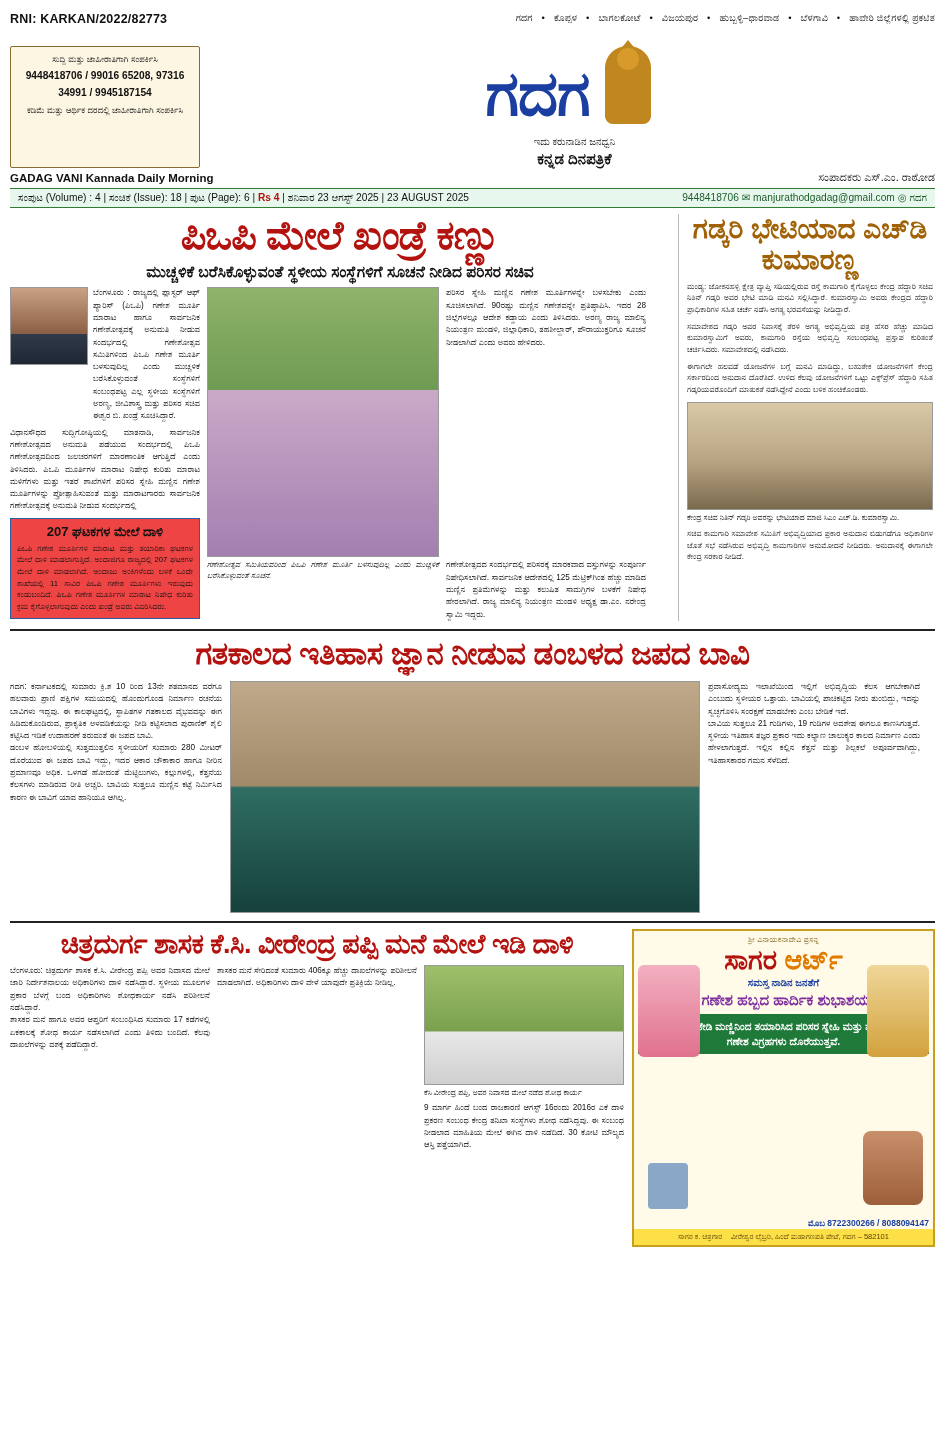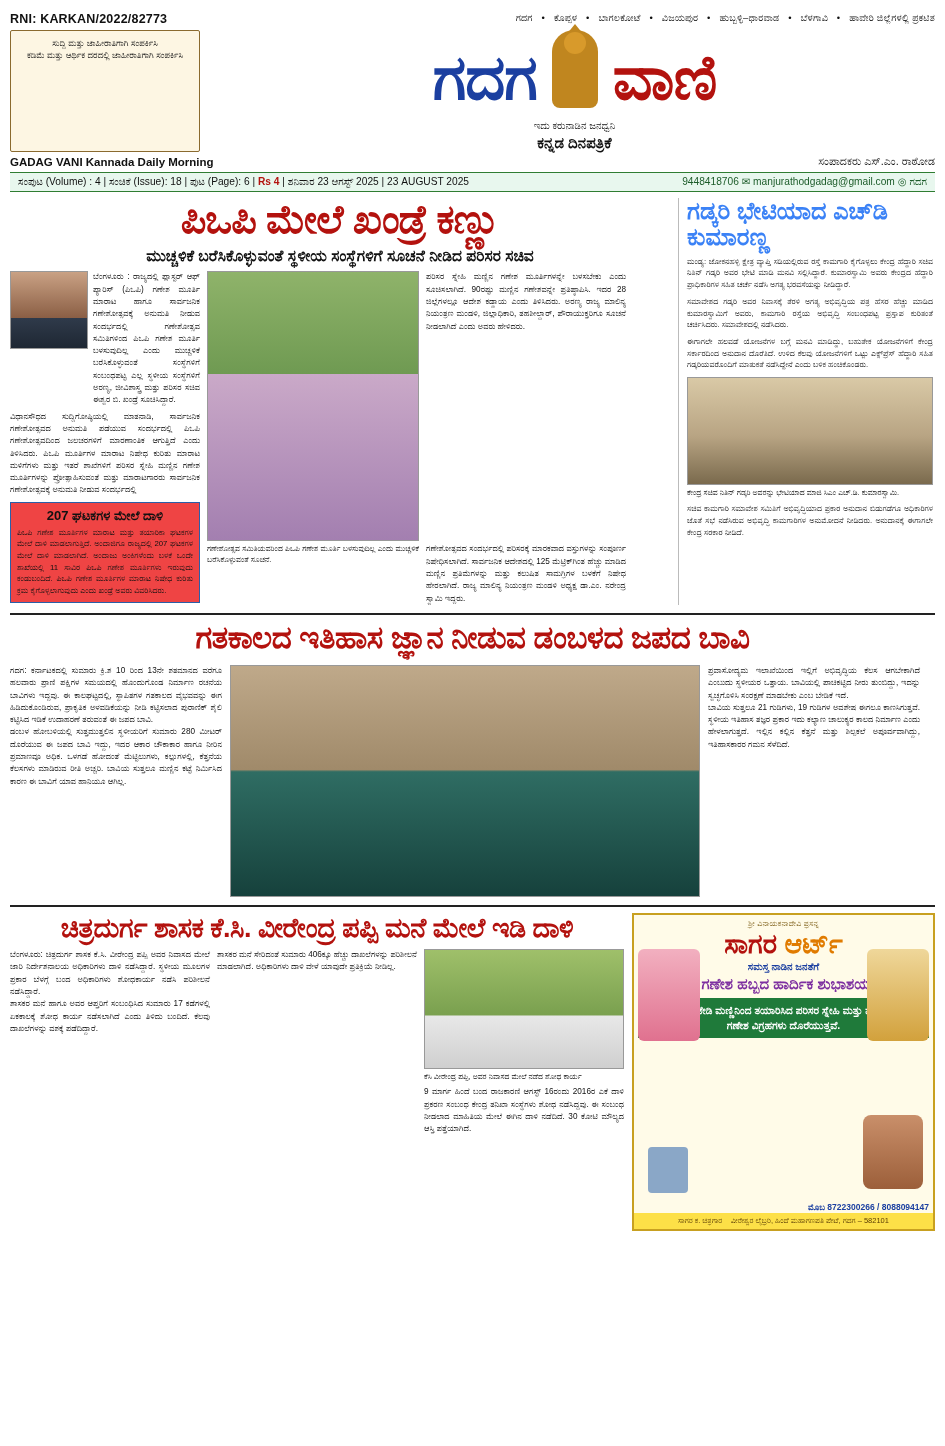--- a/index.html
+++ b/index.html
@@ -13,21 +13,21 @@
     overflow: hidden;
   }
   .page { width:945px; height:1446px; padding: 8px 10px; position:relative; }
 
   
   .topline { display:flex; justify-content:space-between; align-items:flex-start; font-size:11px; }
   .rni { font-weight:bold; font-size:12.5px; letter-spacing:.2px; padding-top:4px; }
   .cities { font-size:9.5px; color:#111; text-align:right; padding-top:4px; letter-spacing:.2px;}
   .cities span { margin-left:6px; }
 
-  .masthead { display:flex; gap:14px; margin-top:4px; }
+  .masthead { display:flex; gap:14px; margin-top:20px; }
   .leftbox {
     width:190px; border:1px solid #8a6a2f; background:#fdf6e3;
     padding:6px 6px; font-size:8.6px; line-height:1.45; text-align:center; color:#111;
     border-radius:2px; min-height:118px;
   }
   .leftbox .phones { font-weight:bold; font-size:10.2px; line-height:1.6; margin:3px 0; }
 
   .centerbox { flex:1; text-align:center; position:relative; }
   .logo-row { display:flex; align-items:center; justify-content:center; gap:2px; }
   .logo-word {
@@ -84,21 +84,21 @@
     width:100%; border:1px solid #999; display:block; position:relative; overflow:hidden;
   }
   .cap { font-size:7.6px; line-height:1.35; text-align:justify; margin-top:3px; color:#111; }
 
   .boxblue {
     border:1px solid #2a5fa8; background:#ef4444; padding:5px 6px; margin-top:5px;
   }
   .boxblue h4 { margin:0 0 3px 0; font-size:13px; text-align:center; color:#111; }
   .boxblue p { margin:0; font-size:7.8px; line-height:1.5; text-align:justify; }
 
-  .rhead { font-size:24px; font-weight:bold; color:#3b82f6; line-height:1.1; }
+  .rhead { font-size:28px; font-weight:bold; color:#a16207; text-align:center; line-height:1.1; }
   .rbody { font-size:7.8px; line-height:1.5; text-align:justify; margin-top:5px; }
 
   .section2 { margin-top:8px; border-top:2px solid #222; padding-top:6px; }
   .big-title { font-size:31px; font-weight:bold; color:#b3120e; text-align:center; line-height:1.1; letter-spacing:-.5px;}
   .sec2-grid { display:flex; gap:8px; margin-top:10px; }
   .sec2-col { width:212px; }
   .sec2-mid { width:470px; }
 
   .section3 { margin-top:8px; border-top:2px solid #222; padding-top:6px; display:flex; gap:8px; }
   .s3-left { width:630px; }
@@ -158,32 +158,33 @@
       <span>•</span>
       <span>ಬೆಳಗಾವಿ</span>
       <span>•</span>
       <span>ಹಾವೇರಿ ಜಿಲ್ಲೆಗಳಲ್ಲಿ ಪ್ರಕಟಿತ</span>
     </div>
   </div>
 
   <div class="masthead">
     <div class="leftbox">
       <div>ಸುದ್ದಿ ಮತ್ತು ಜಾಹೀರಾತಿಗಾಗಿ ಸಂಪರ್ಕಿಸಿ</div>
+      <div class="phones">9448418706 / 99016 65208,
+97316 34991 / 9945187154</div>
       <div>ಕಡಿಮೆ ಮತ್ತು ಆರ್ಥಿಕ ದರದಲ್ಲಿ ಜಾಹೀರಾತಿಗಾಗಿ ಸಂಪರ್ಕಿಸಿ</div>
     </div>
 
     <div class="centerbox">
       <div class="logo-row">
         <div class="logo-word">ಗದಗ</div>
         <div class="logo-emblem">
           <div class="crown"></div>
             <div class="fig"></div>
             <div class="head"></div>
         </div>
-        <div class="logo-word2">ವಾಣಿ</div>
       </div>
       <div class="tag-small">ಇದು ಕರುನಾಡಿನ ಜನಧ್ವನಿ</div>
       <div class="tag-sub">ಕನ್ನಡ ದಿನಪತ್ರಿಕೆ</div>
     </div>
 
   </div>
 
   <div class="subline">
     <div class="eng">GADAG VANI Kannada Daily Morning</div>
     <div class="ed">ಸಂಪಾದಕರು ಎಸ್.ಎಂ. ರಾಠೋಡ</div>
@@ -219,21 +220,21 @@
             <div class="photo ph-face" style="width:78px;height:78px;flex:none;"></div>
             <div class="bodytext">ಬೆಂಗಳೂರು : ರಾಜ್ಯದಲ್ಲಿ ಪ್ಲಾಸ್ಟರ್ ಆಫ್ ಪ್ಯಾರಿಸ್ (ಪಿಒಪಿ) ಗಣೇಶ ಮೂರ್ತಿ ಮಾರಾಟ ಹಾಗೂ ಸಾರ್ವಜನಿಕ ಗಣೇಶೋತ್ಸವಕ್ಕೆ ಅನುಮತಿ ನೀಡುವ ಸಂದರ್ಭದಲ್ಲಿ ಗಣೇಶೋತ್ಸವ ಸಮಿತಿಗಳಿಂದ ಪಿಒಪಿ ಗಣೇಶ ಮೂರ್ತಿ ಬಳಸುವುದಿಲ್ಲ ಎಂದು ಮುಚ್ಚಳಿಕೆ ಬರೆಸಿಕೊಳ್ಳುವಂತೆ ಸಂಸ್ಥೆಗಳಿಗೆ ಸಂಬಂಧಪಟ್ಟ ಎಲ್ಲ ಸ್ಥಳೀಯ ಸಂಸ್ಥೆಗಳಿಗೆ ಅರಣ್ಯ, ಜೀವಿಶಾಸ್ತ್ರ ಮತ್ತು ಪರಿಸರ ಸಚಿವ ಈಶ್ವರ ಬಿ. ಖಂಡ್ರೆ ಸೂಚಿಸಿದ್ದಾರೆ.</div>
           </div>
           <div class="bodytext" style="margin-top:4px;">ವಿಧಾನಸೌಧದ ಸುದ್ದಿಗೋಷ್ಠಿಯಲ್ಲಿ ಮಾತನಾಡಿ, ಸಾರ್ವಜನಿಕ ಗಣೇಶೋತ್ಸವದ ಅನುಮತಿ ಪಡೆಯುವ ಸಂದರ್ಭದಲ್ಲಿ ಪಿಒಪಿ ಗಣೇಶೋತ್ಸವದಿಂದ ಜಲಚರಗಳಿಗೆ ಮಾರಣಾಂತಿಕ ಆಗುತ್ತಿದೆ ಎಂದು ತಿಳಿಸಿದರು. ಪಿಒಪಿ ಮೂರ್ತಿಗಳ ಮಾರಾಟ ನಿಷೇಧ ಕುರಿತು ಮಾರಾಟ ಮಳಿಗೆಗಳು ಮತ್ತು ಇತರೆ ಶಾಖೆಗಳಿಗೆ ಪರಿಸರ ಸ್ನೇಹಿ ಮಣ್ಣಿನ ಗಣೇಶ ಮೂರ್ತಿಗಳನ್ನು ಪ್ರೋತ್ಸಾಹಿಸುವಂತೆ ಮತ್ತು ಮಾರಾಟಗಾರರು ಸಾರ್ವಜನಿಕ ಗಣೇಶೋತ್ಸವಕ್ಕೆ ಅನುಮತಿ ನೀಡುವ ಸಂದರ್ಭದಲ್ಲಿ</div>
           <div class="boxblue">
             <h4>207 ಘಟಕಗಳ ಮೇಲೆ ದಾಳಿ</h4>
             <p>ಪಿಒಪಿ ಗಣೇಶ ಮೂರ್ತಿಗಳ ಮಾರಾಟ ಮತ್ತು ತಯಾರಿಕಾ ಘಟಕಗಳ ಮೇಲೆ ದಾಳಿ ಮಾಡಲಾಗುತ್ತಿದೆ. ಅಂದಾಜಿಗೂ ರಾಜ್ಯದಲ್ಲಿ 207 ಘಟಕಗಳ ಮೇಲೆ ದಾಳಿ ಮಾಡಲಾಗಿದೆ. ಅಂದಾಜು ಅಂಕಿಗಳೆಂದು ಬಳಕೆ ಒಂದೇ ಶಾಖೆಯಲ್ಲಿ 11 ಸಾವಿರ ಪಿಒಪಿ ಗಣೇಶ ಮೂರ್ತಿಗಳು ಇರುವುದು ಕಂಡುಬಂದಿದೆ. ಪಿಒಪಿ ಗಣೇಶ ಮೂರ್ತಿಗಳ ಮಾರಾಟ ನಿಷೇಧ ಕುರಿತು ಕ್ರಮ ಕೈಗೊಳ್ಳಲಾಗುವುದು ಎಂದು ಖಂಡ್ರೆ ಅವರು ವಿವರಿಸಿದರು.</p>
           </div>
         </div>
 
-        <div style="width:212px;">
+        <div style="width:232px;font-style:italic;">
           <div class="photo ph-ganesh" style="height:270px;"></div>
           <div class="cap">ಗಣೇಶೋತ್ಸವ ಸಮಿತಿಯವರಿಂದ ಪಿಒಪಿ ಗಣೇಶ ಮೂರ್ತಿ ಬಳಸುವುದಿಲ್ಲ ಎಂದು ಮುಚ್ಚಳಿಕೆ ಬರೆಸಿಕೊಳ್ಳುವಂತೆ ಸೂಚನೆ.</div>
         </div>
 
         <div style="width:200px;">
           <div class="bodytext" style="height:272px;">ಪರಿಸರ ಸ್ನೇಹಿ ಮಣ್ಣಿನ ಗಣೇಶ ಮೂರ್ತಿಗಳನ್ನೇ ಬಳಸಬೇಕು ಎಂದು ಸೂಚಿಸಲಾಗಿದೆ. 90ರಷ್ಟು ಮಣ್ಣಿನ ಗಣೇಶವನ್ನೇ ಪ್ರತಿಷ್ಠಾಪಿಸಿ. ಇದರ 28 ಜಿಲ್ಲೆಗಳಲ್ಲೂ ಆದೇಶ ಕಡ್ಡಾಯ ಎಂದು ತಿಳಿಸಿದರು. ಅರಣ್ಯ ರಾಜ್ಯ ಮಾಲಿನ್ಯ ನಿಯಂತ್ರಣ ಮಂಡಳಿ, ಜಿಲ್ಲಾಧಿಕಾರಿ, ತಹಶೀಲ್ದಾರ್, ಪೌರಾಯುಕ್ತರಿಗೂ ಸೂಚನೆ ನೀಡಲಾಗಿದೆ ಎಂದು ಅವರು ಹೇಳಿದರು.</div>
           <div class="bodytext">ಗಣೇಶೋತ್ಸವದ ಸಂದರ್ಭದಲ್ಲಿ ಪರಿಸರಕ್ಕೆ ಮಾರಕವಾದ ವಸ್ತುಗಳನ್ನು ಸಂಪೂರ್ಣ ನಿಷೇಧಿಸಲಾಗಿದೆ. ಸಾರ್ವಜನಿಕ ಆದೇಶದಲ್ಲಿ 125 ಮೆಟ್ರಿಕ್‌ಗಿಂತ ಹೆಚ್ಚು ಮಾಡಿದ ಮಣ್ಣಿನ ಪ್ರತಿಮೆಗಳನ್ನು ಮತ್ತು ಕಲುಷಿತ ಸಾಮಗ್ರಿಗಳ ಬಳಕೆಗೆ ನಿಷೇಧ ಹೇರಲಾಗಿದೆ. ರಾಜ್ಯ ಮಾಲಿನ್ಯ ನಿಯಂತ್ರಣ ಮಂಡಳಿ ಅಧ್ಯಕ್ಷ ಡಾ.ಎಂ. ನರೇಂದ್ರ ಸ್ವಾಮಿ ಇದ್ದರು.</div>
         </div>
       </div>
     </div>

